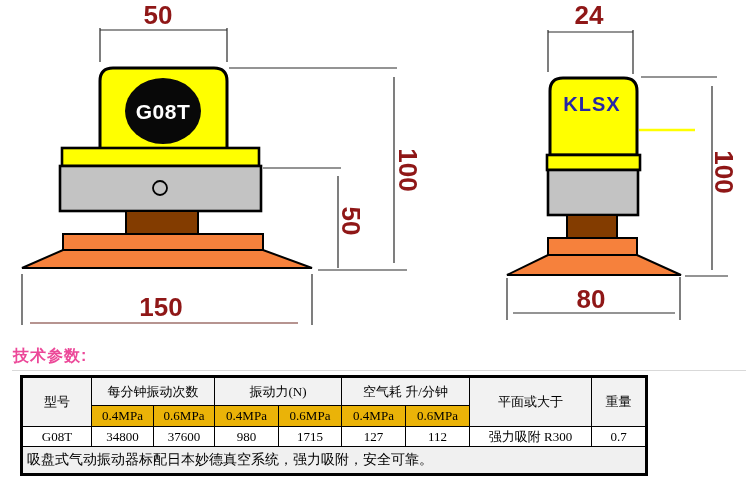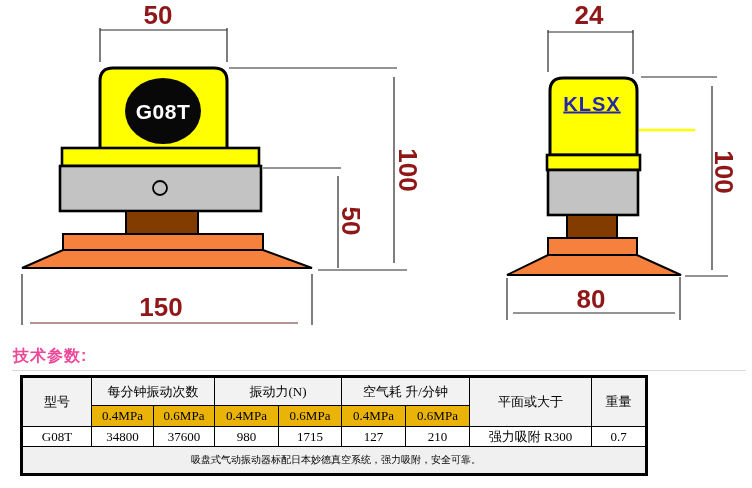--- a/index.html
+++ b/index.html
@@ -8,37 +8,37 @@
   .abs{position:absolute;}
   
   .dim{position:absolute;color:#8f1717;font-weight:bold;font-size:26px;
        line-height:1;transform:translate(-50%,-50%);white-space:nowrap;
        font-family:"Liberation Sans",sans-serif;}
   .dim.vert{transform:translate(-50%,-50%) rotate(90deg);}
   
   .badge-label{position:absolute;color:#fff;font-weight:bold;font-size:21px;
        transform:translate(-50%,-50%);letter-spacing:.5px;}
   .brand-label{position:absolute;color:#2626a6;font-weight:bold;font-size:20px;
-       transform:translate(-50%,-50%);letter-spacing:1px;text-decoration:underline;}
+       transform:translate(-50%,-50%);letter-spacing:1px;}
   
   .tech-heading{position:absolute;left:13px;top:346px;color:#ec4899;
        font-weight:bold;font-size:16px;letter-spacing:1px;}
   .heading-rule{position:absolute;left:12px;top:370px;width:734px;height:1px;
        background:#d9d9d9;}
   
   table.spec{position:absolute;left:20px;top:375px;border-collapse:collapse;
        table-layout:fixed;width:625px;border:3px solid #000;
        font-family:"Liberation Serif",serif;color:#000;}
   table.spec td{border:1px solid #000;text-align:center;vertical-align:middle;
        padding:0;font-size:13px;background:#fff;overflow:hidden;}
   table.spec tr.r1 td{height:27px;background:#f2f2f2;}
   table.spec tr.r2 td{height:20px;background:#eab308;}
   table.spec tr.r3 td{height:19px;}
-  table.spec tr.r4 td{height:26px;background:#f0f0f0;text-align:center;
-       padding-left:4px;font-size:10px;}
+  table.spec tr.r4 td{height:26px;background:#f0f0f0;text-align:left;
+       padding-left:4px;font-size:14px;}
   td.model-h{font-size:16px;background:#f2f2f2;margin-top:20px;}
   td.model-cell{font-size:14px;}
 </style>
 </head>
 <body>
 
 <svg class="abs" style="left:0;top:0" width="752" height="340" viewBox="0 0 752 340">
 
   <g>
     <path d="M100,150 L100,81 Q100,68 113,68 L214,68 Q227,68 227,81 L227,150 Z" fill="#ffff00" stroke="#000" stroke-width="3"></path>
@@ -121,21 +121,21 @@
     <td>0.4MPa</td>
     <td>0.6MPa</td>
   </tr>
   <tr class="r3">
     <td class="model-cell">G08T</td>
     <td>34800</td>
     <td>37600</td>
     <td>980</td>
     <td>1715</td>
     <td>127</td>
-    <td>210</td>
+    <td>112</td>
     <td>强力吸附 R300</td>
     <td>0.7</td>
   </tr>
   <tr class="r4">
     <td colspan="9">吸盘式气动振动器标配日本妙德真空系统，强力吸附，安全可靠。</td>
   </tr>
 </tbody>
   </table>
 
 </body></html>

